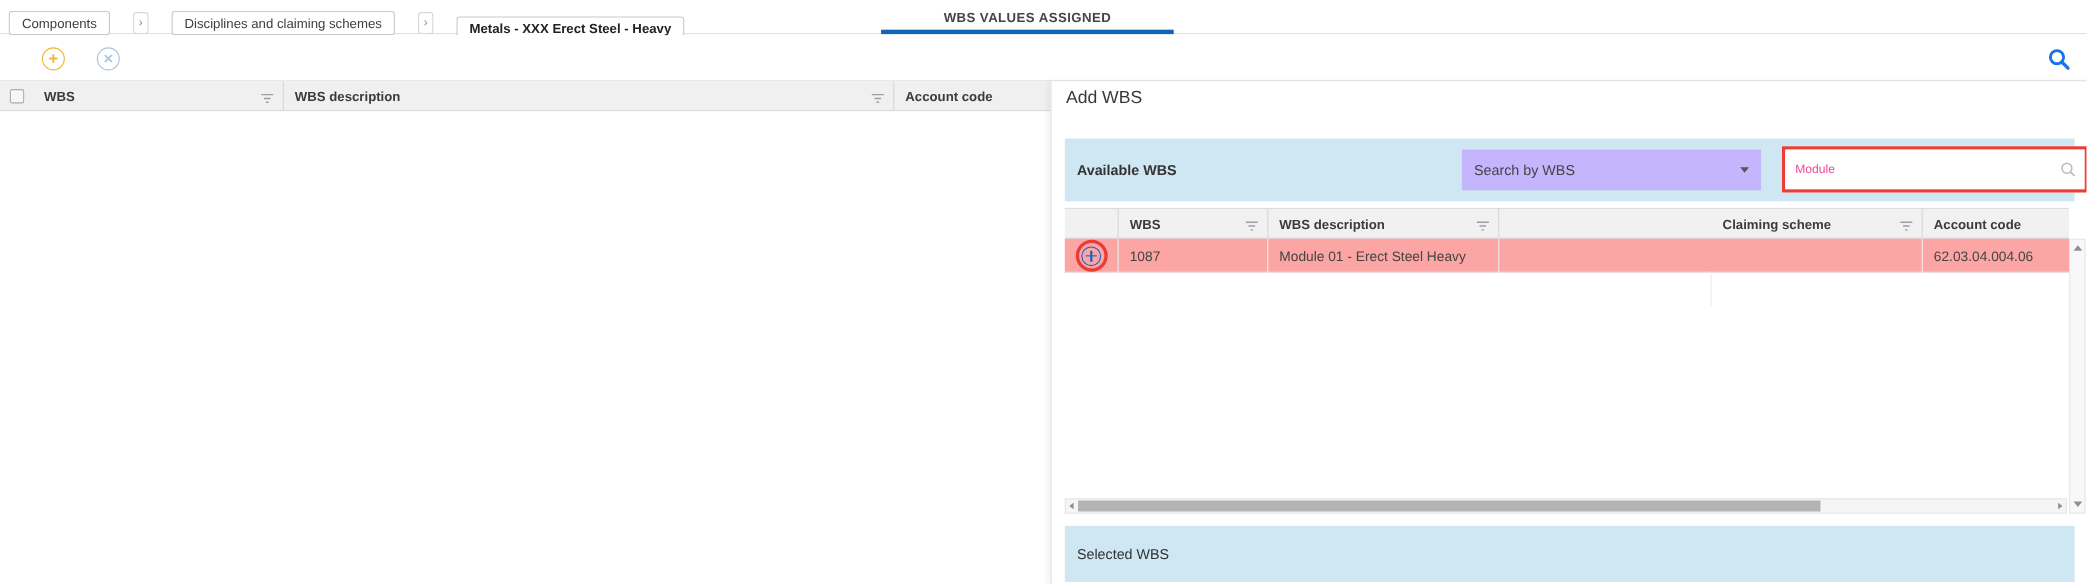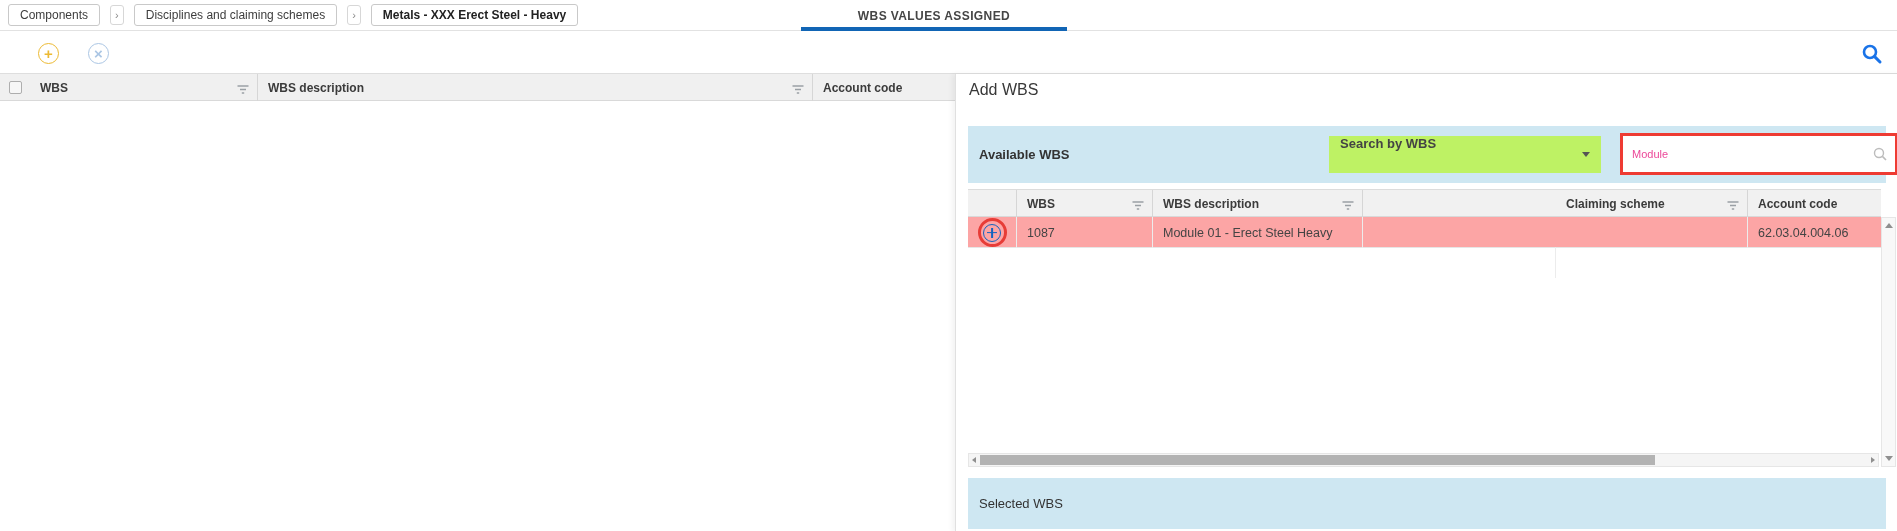--- a/index.html
+++ b/index.html
@@ -1,24 +1,24 @@
 <!DOCTYPE html>
 <html><head>
 <meta charset="utf-8">
 <style>
   * { margin:0; padding:0; box-sizing:border-box; }
   body { font-family:"Liberation Sans", sans-serif; background:#fff; }
   #app { position:relative; width:1897px; height:531px; background:#fff; overflow:hidden; }
 
   
   .topbar { position:absolute; left:0; top:0; width:1897px; height:31px; border-bottom:1px solid #e2e2e2; background:#fff; }
-  .crumbs { position:absolute; left:8px; top:4px; display:flex; align-items:center; gap:10px; }
+  .crumbs { position:absolute; left:8px; top:4px; display:flex; align-items:center; gap:21px; }
   .crumb { border:1px solid #c9c9c9; border-radius:3px; background:#fff; padding:3px 11px;
            font-size:12px; color:#3d3d3d; white-space:nowrap; cursor:pointer; }
-  .crumb.bold { font-weight:bold; color:#222; }
+  .crumb.bold { font-weight:bold; color:#222;margin-top:11px; }
   .crumb-sep { border:1px solid #d7d7d7; border-radius:3px; background:#fff; padding:2px 4px;
                font-size:11px; color:#8a8a8a; line-height:14px; }
   .tab { position:absolute; top:0; height:31px; display:flex; align-items:center; justify-content:center;
          font-size:12px; letter-spacing:.4px; cursor:pointer; }
   .tab-active { left:801px; width:266px; color:#454545; font-weight:bold; }
   .tab-active .underline { position:absolute; left:0; bottom:0; width:100%; height:4px; background:#1165b5; }
   .tab-inactive { left:1102px; color:#9b9b9b; font-weight:bold; }
 
   
   .toolbar { position:absolute; left:0; top:32px; width:1897px; height:41px; background:#fff; }
@@ -45,22 +45,22 @@
   .filter-ic { position:absolute; right:8px; top:9px; cursor:pointer; }
 
   
   .panel { position:absolute; left:955px; top:0; width:1020px; height:458px; background:#fff;
            border-left:1px solid #e0e0e0; box-shadow:-3px 0 5px rgba(0,0,0,.05); }
   .panel-title { position:absolute; left:13px; top:7px; font-size:16px; color:#383838; }
   .panel-close { position:absolute; right:16px; top:8px; width:20px; height:20px; cursor:pointer; }
 
   .avail-bar { position:absolute; left:12px; top:52px; width:918px; height:57px; background:#cee7f2; }
   .avail-label { position:absolute; left:11px; top:21px; font-size:13px; color:#333;font-weight:bold; }
-  .searchby { position:absolute; left:361px; top:10px; width:272px; height:37px; background:#bef264;
-              display:flex; cursor:pointer;font-weight:bold; }
+  .searchby { position:absolute; left:361px; top:10px; width:272px; height:37px; background:#c4b5fd;
+              display:flex; align-items:center; cursor:pointer; }
   .searchby-text { font-size:13px; color:#444; padding-left:11px; }
   .dd-arrow { position:absolute; right:11px; top:16px; width:0; height:0;
               border-left:4.5px solid transparent; border-right:4.5px solid transparent; border-top:5.5px solid #555; }
   .search-box { position:absolute; left:652px; top:7px; width:278px; height:42px; background:#fff;
                 border:3px solid #ee3b33; }
   .search-box input { position:absolute; left:0; top:0; width:100%; height:100%; border:none; outline:none;
                       font-family:"Liberation Sans",sans-serif; font-size:11px; color:#ec4899; padding:0 30px 0 9px; }
   .search-box .mag { position:absolute; right:7px; top:10px; }
 
   

